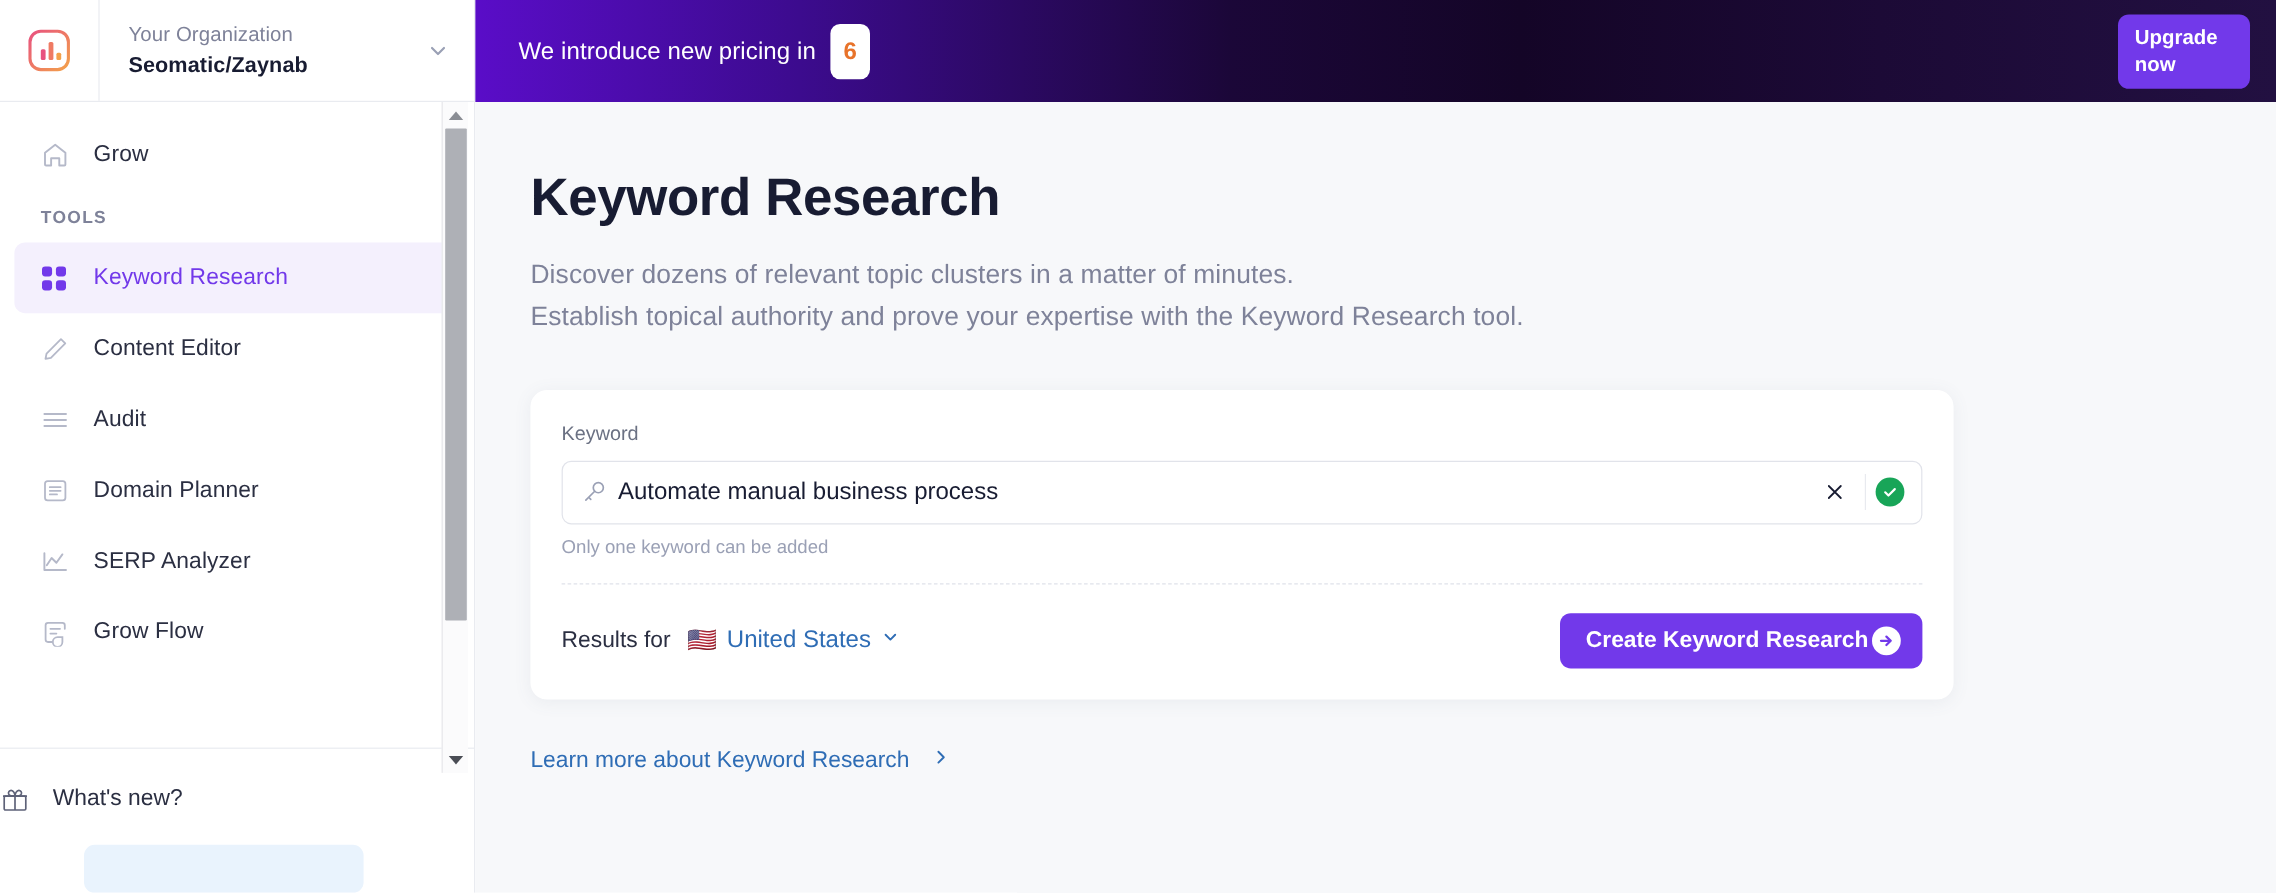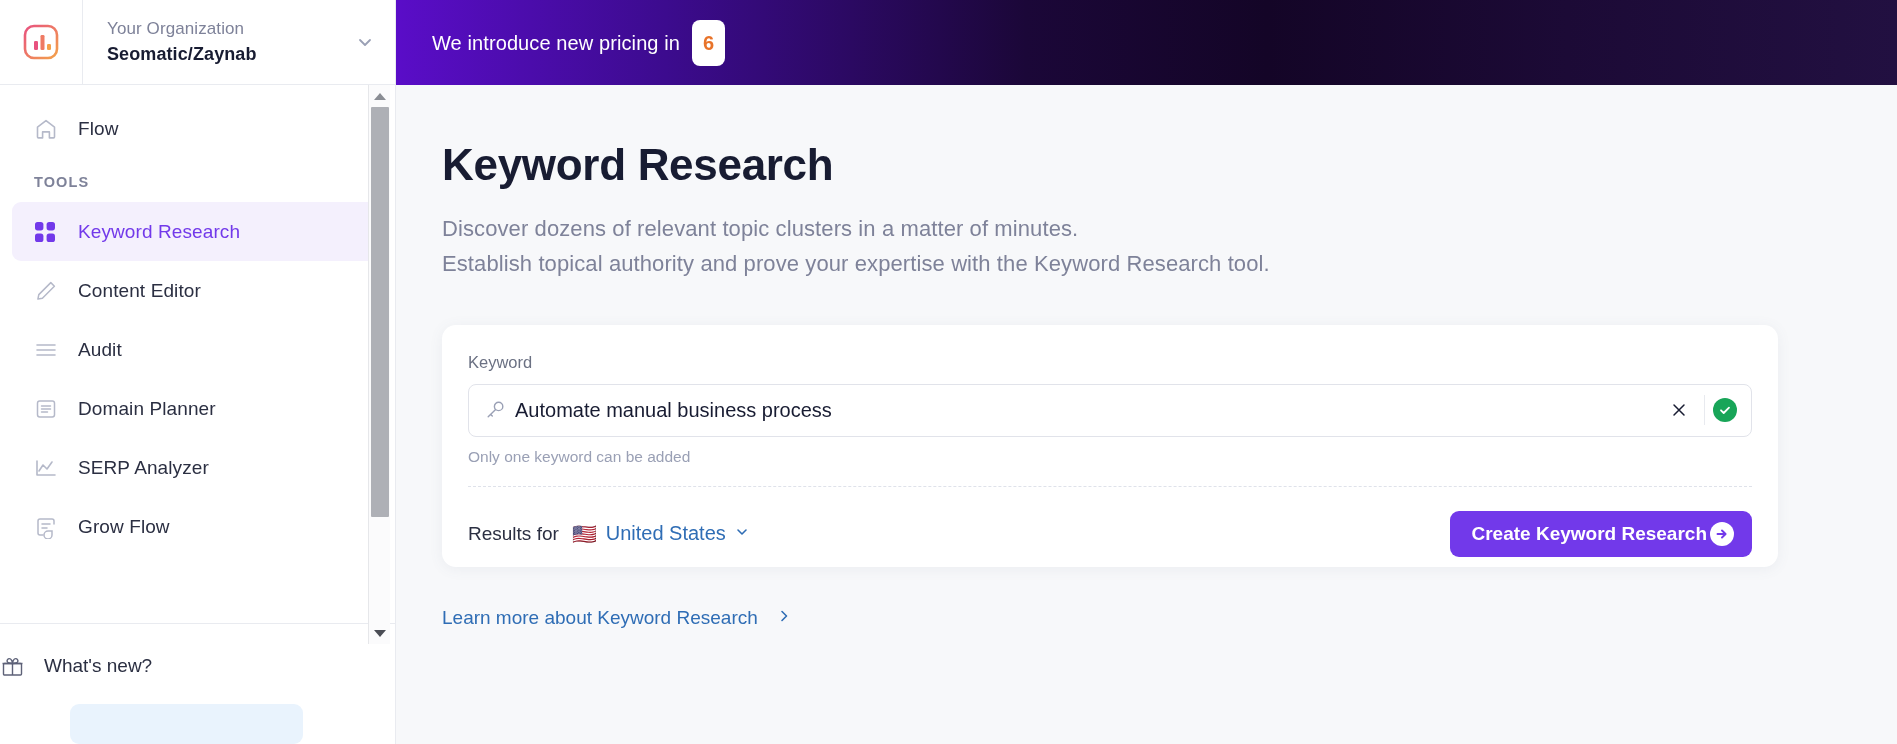--- a/index.html
+++ b/index.html
@@ -121,22 +121,22 @@
   .content { padding: 55px 0 0 46px; height: 659px; position: relative; }
   .page-title {
     font-size: 44px; font-weight: 700; color: #181c32; letter-spacing: -.3px;
     line-height: 1.15;
   }
   .page-sub {
     margin-top: 20px; font-size: 22px; color:#7e8299; line-height: 35px; letter-spacing:.1px;
   }
 
   .card {
-    margin-top: 44px; width: 1336px; background:#fff; border-radius: 14px;
-    box-shadow: 0 2px 14px rgba(90,100,130,.08); padding: 28px 26px 10px 26px;
+    margin-top: 44px; width: 1186px; background:#fff; border-radius: 14px;
+    box-shadow: 0 2px 14px rgba(90,100,130,.08); padding: 28px 26px 26px 26px;
   }
   .field-label { font-size: 16.5px; color:#6b7183; margin-bottom: 12px; }
   .input-row {
     display:flex; align-items:center; height: 53px;
     border: 1px solid #e1e3ea; border-radius: 8px; padding: 0 6px 0 16px;
   }
   .key-icon { color:#9aa0b5; display:flex; align-items:center; margin-right: 10px; }
   .kw-input {
     flex:1; border:none; outline:none; font-size: 20px; color:#181c32;
     font-family: "Liberation Sans", sans-serif; background: transparent;
@@ -209,21 +209,21 @@
     </div>
 
     <nav class="nav-scroll">
 
       <div class="nav-item">
         <span class="ic">
           <svg width="24" height="24" viewBox="0 0 24 24" fill="none" stroke="currentColor" stroke-width="1.6">
             <path d="M3.5 10.2L12 3.6l8.5 6.6V20a.9.9 0 0 1-.9.9h-4.2v-6h-6.8v6H4.4a.9.9 0 0 1-.9-.9z" stroke-linejoin="round"></path>
           </svg>
         </span>
-        <span class="lbl">Flow</span>
+        <span class="lbl">Grow</span>
       </div>
 
       <div class="section-label">TOOLS</div>
 
       <div class="nav-item active">
         <span class="ic">
           <svg width="22" height="22" viewBox="0 0 22 22" fill="currentColor">
             <rect x="1" y="1" width="8.4" height="8.4" rx="2.6"></rect>
             <rect x="12.6" y="1" width="8.4" height="8.4" rx="2.6"></rect>
             <rect x="1" y="12.6" width="8.4" height="8.4" rx="2.6"></rect>
@@ -311,20 +311,21 @@
   </aside>
 
   <section class="main">
 
     <div class="banner">
       <div class="banner-text">
         <span class="banner-part">We introduce new pricing in</span>
         <span class="days-badge">6</span>
       </div>
       <div class="banner-btns">
+        <button class="btn-upgrade">Upgrade now</button>
       </div>
     </div>
 
     <div class="content">
       <h1 class="page-title">Keyword Research</h1>
       <div class="page-sub">
         <div>Discover dozens of relevant topic clusters in a matter of minutes.</div>
         <div>Establish topical authority and prove your expertise with the Keyword Research tool.</div>
       </div>
 

